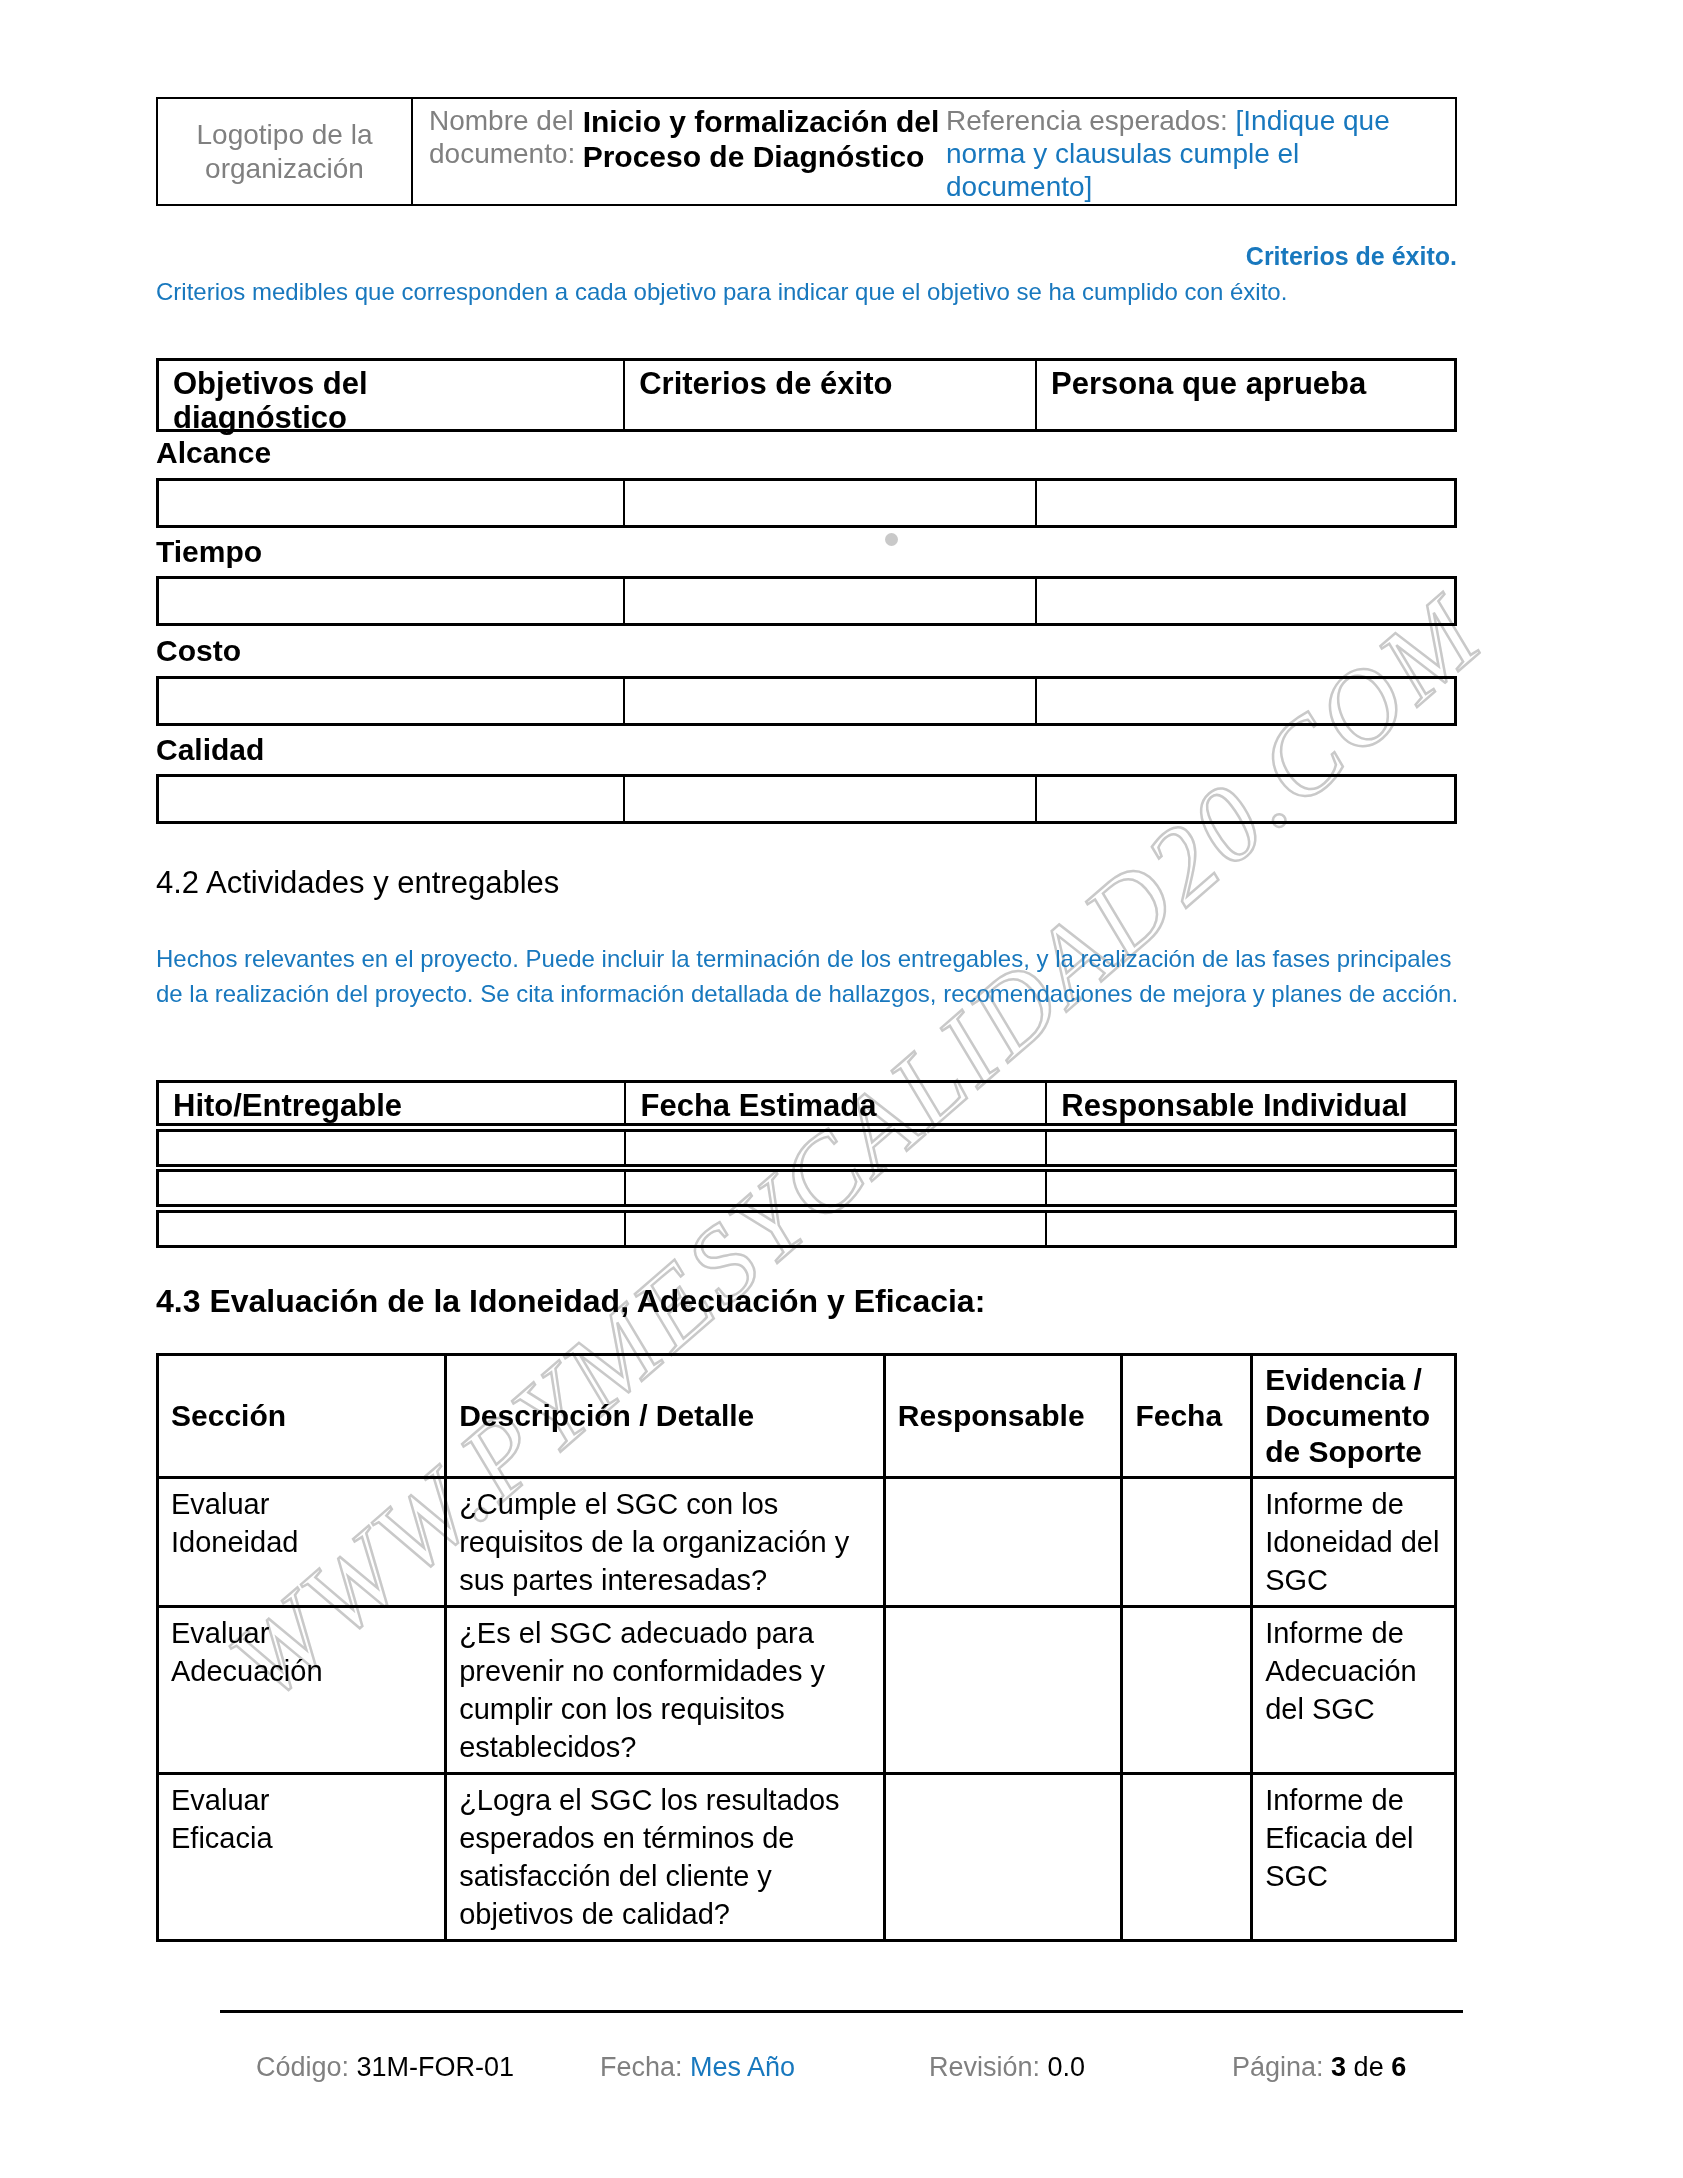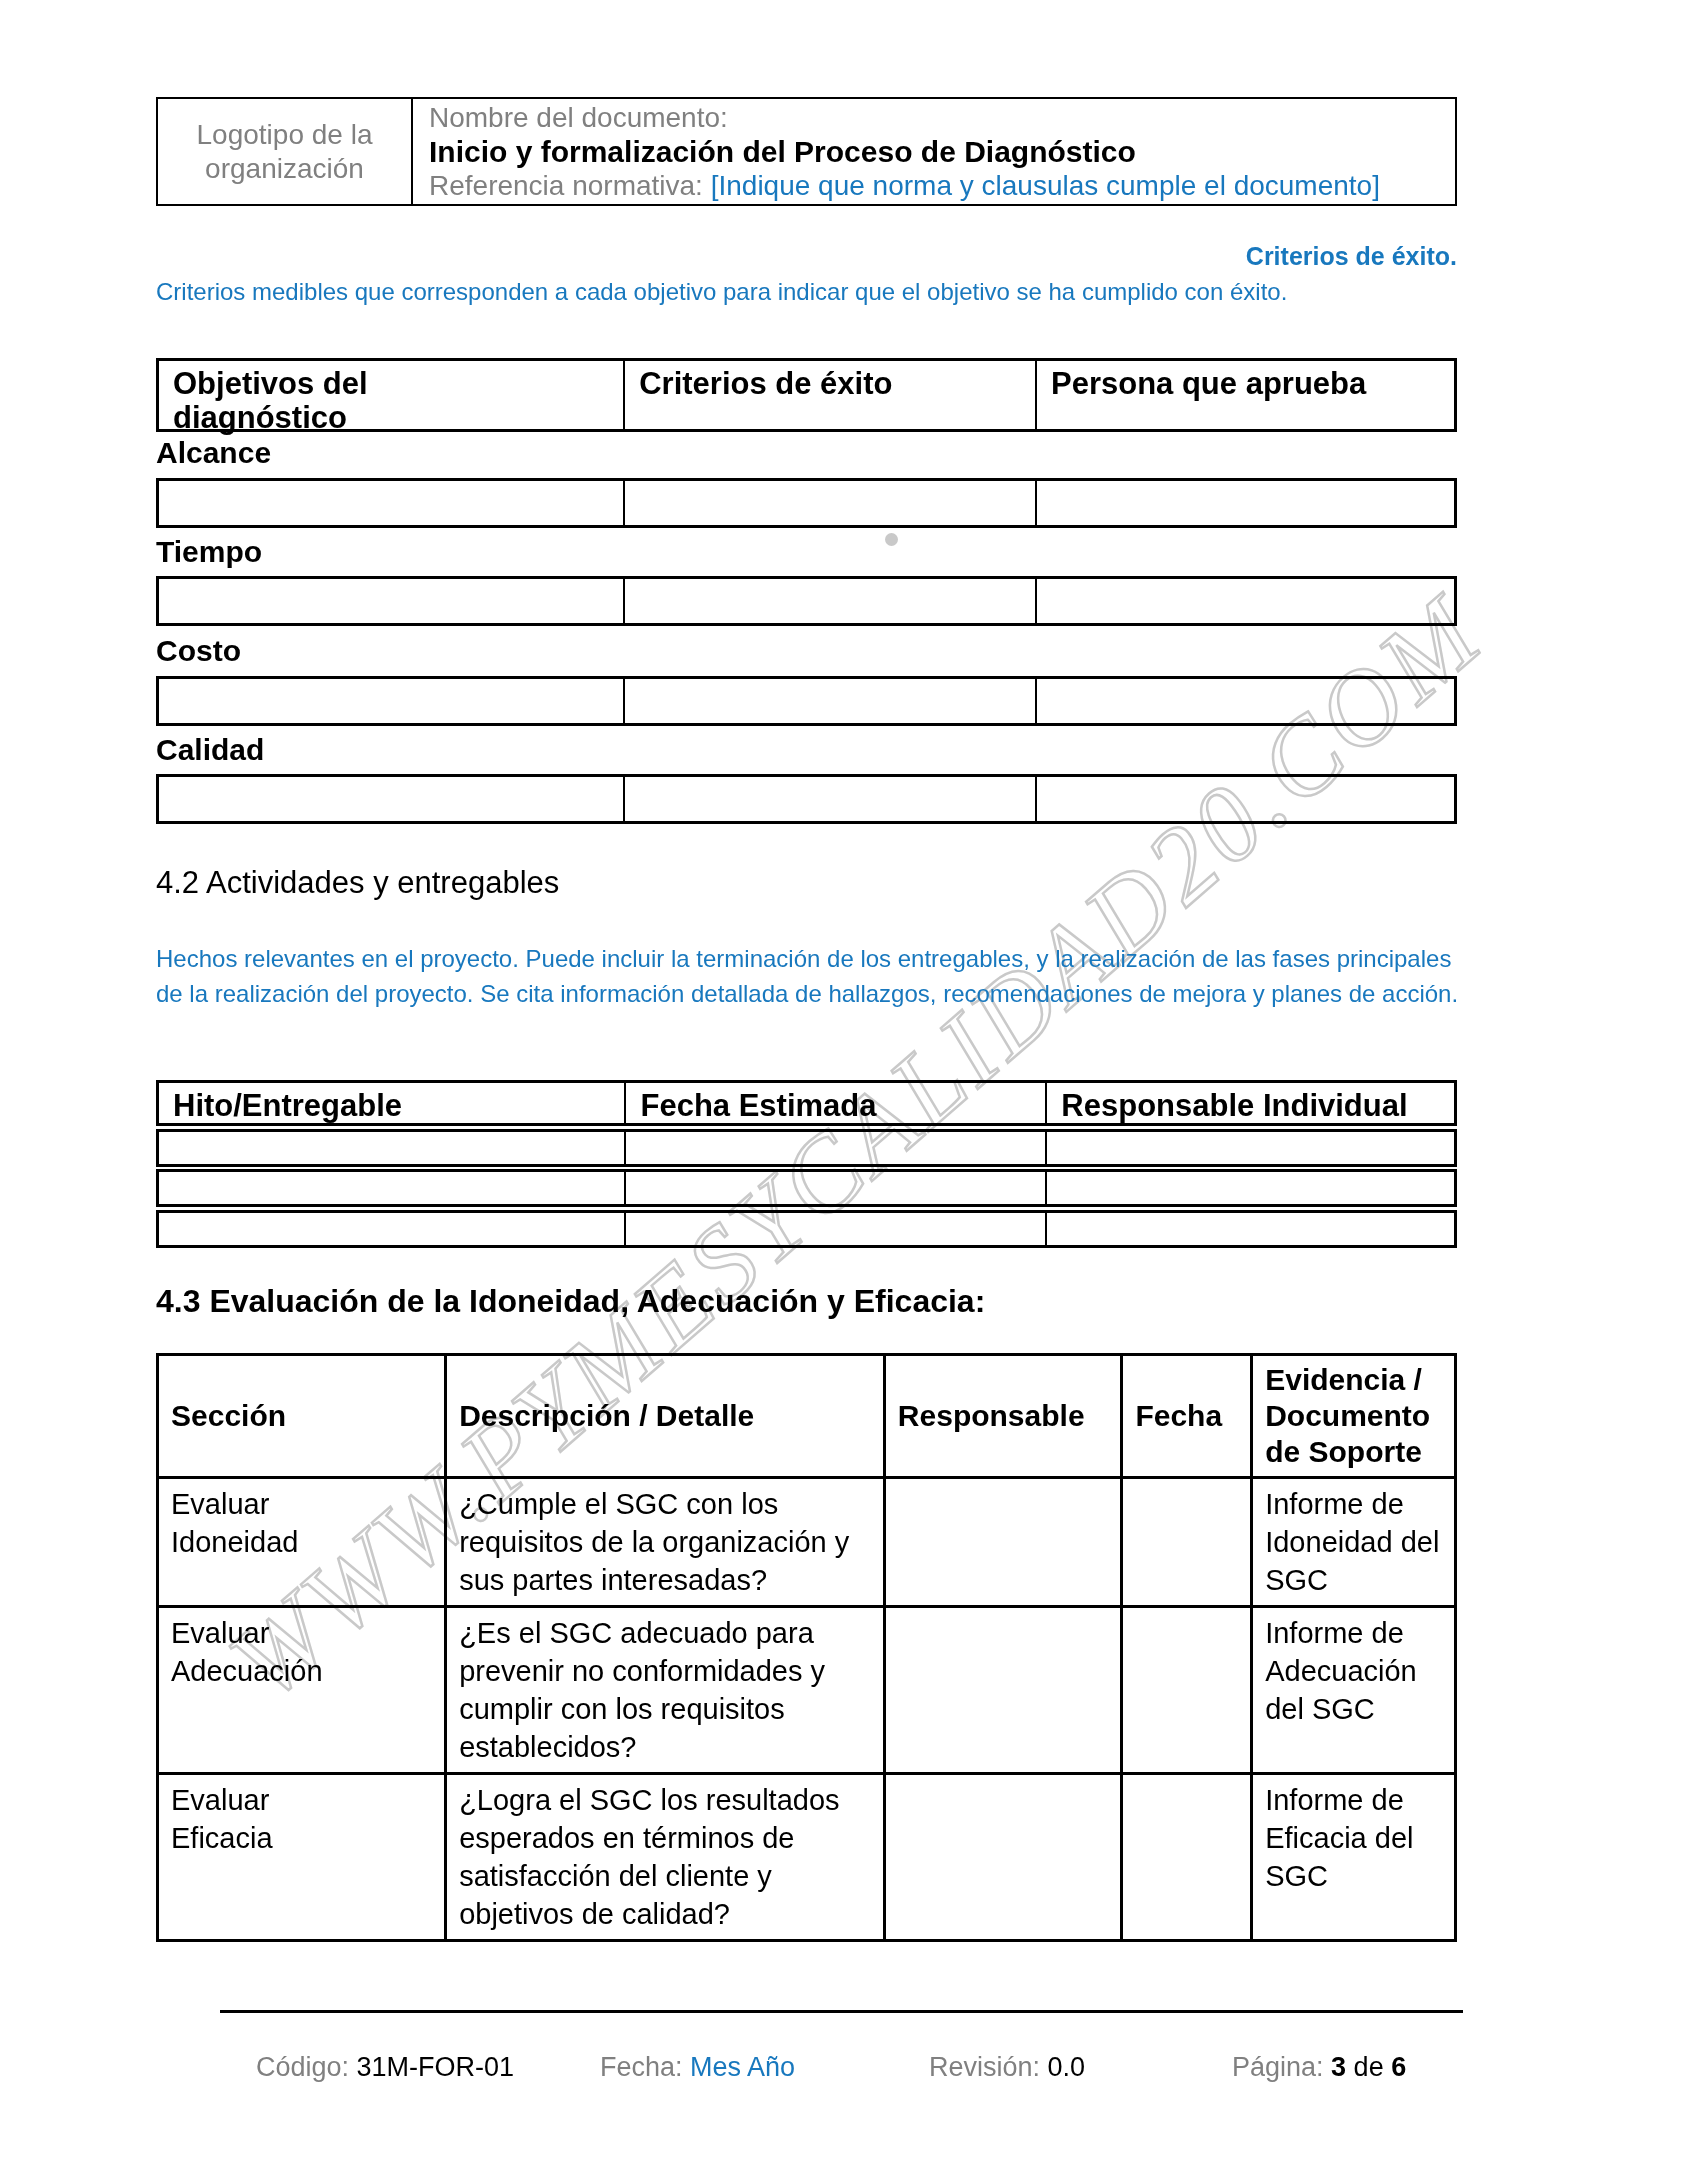--- a/index.html
+++ b/index.html
@@ -20,21 +20,21 @@
   }
   .wm-dot{left:885px;top:533px;width:13px;height:13px;border-radius:50%;background:#c9c9c9;z-index:1;}
   .z2{z-index:2;}
 
   
   .doc-header{top:97px;height:109px;border:2px solid #000;display:flex;box-sizing:border-box;background:transparent;}
   .doc-header .logo-cell{width:255px;border-right:2px solid #000;box-sizing:border-box;
     display:flex;align-items:center;justify-content:center;text-align:center;
     color:#808080;font-size:28px;line-height:34px;padding:4px 20px;}
   .doc-header .name-cell{flex:1;padding:5px 16px;box-sizing:border-box;
-    display:flex;flex-direction:column;justify-content:center;}
+    display:flex;justify-content:center;}
   .doc-label{color:#808080;font-size:28px;line-height:33px;}
   .doc-title{color:#000;font-weight:bold;font-size:30px;line-height:35px;}
   .doc-ref{font-size:28px;line-height:33px;}
   .doc-ref .lbl{color:#808080;}
   .doc-ref .val{color:#1878be;}
 
   .blue{color:#1878be;}
   .crit-h{top:242px;font-weight:bold;font-size:25px;text-align:right;}
   .crit-p{top:278px;font-size:24px;}
 
@@ -98,21 +98,21 @@
 <div class="page">
 
   <div class="abs watermark">WWW.PYMESYCALIDAD20.COM</div>
   <div class="abs wm-dot"></div>
 
   <div class="abs content doc-header z2">
     <div class="logo-cell">Logotipo de la organización</div>
     <div class="name-cell">
       <div class="doc-label">Nombre del documento:</div>
       <div class="doc-title">Inicio y formalización del Proceso de Diagnóstico</div>
-      <div class="doc-ref"><span class="lbl">Referencia normativa: </span><span class="val">[Indique que norma y clausulas cumple el documento]</span></div>
+      <div class="doc-ref"><span class="lbl">Referencia esperados: </span><span class="val">[Indique que norma y clausulas cumple el documento]</span></div>
     </div>
   </div>
 
   <div class="abs content crit-h blue z2">Criterios de éxito.</div>
   <div class="abs content crit-p blue z2">Criterios medibles que corresponden a cada objetivo para indicar que el objetivo se ha cumplido con éxito.</div>
 
   <div class="abs content sec-label lab-alcance z2">Alcance</div>
 
   <div class="abs content row3 thead t1-header z2">
     <div class="c1 preline">Objetivos del

